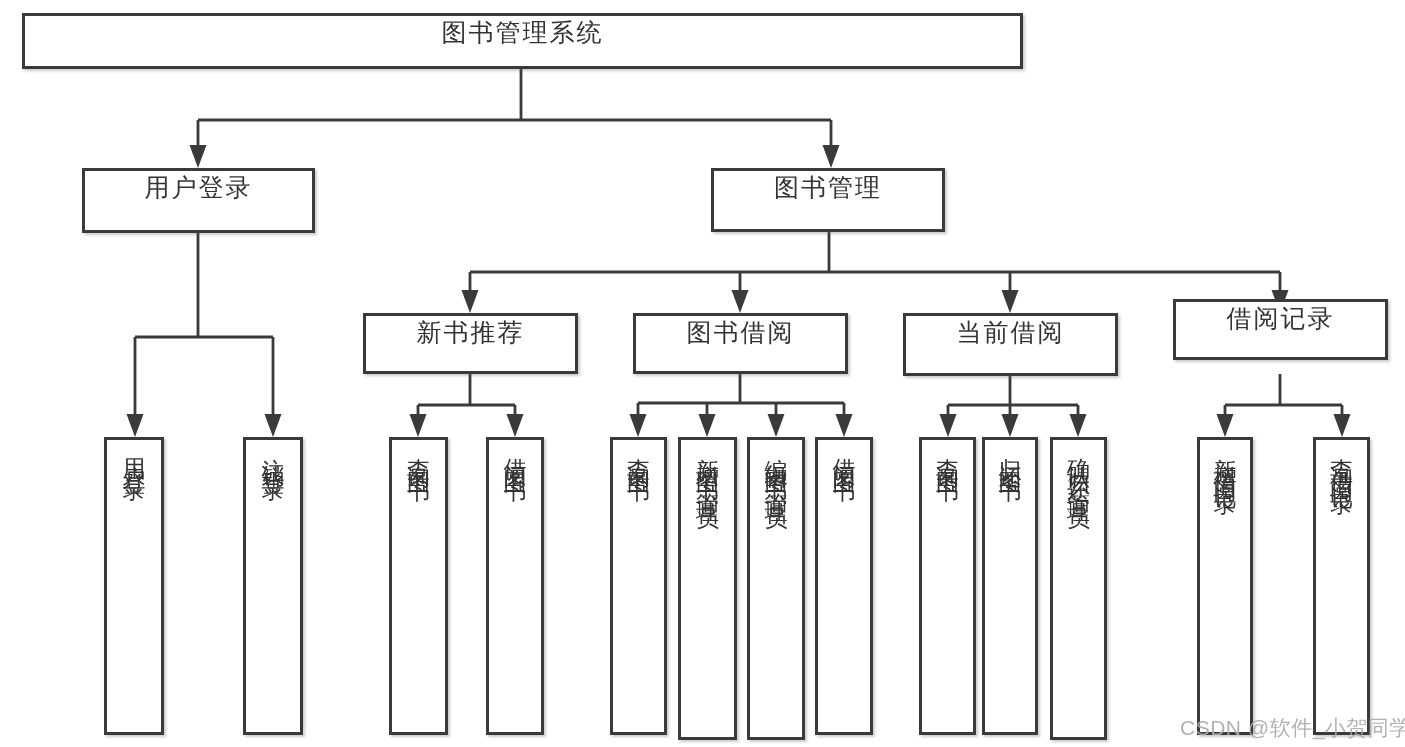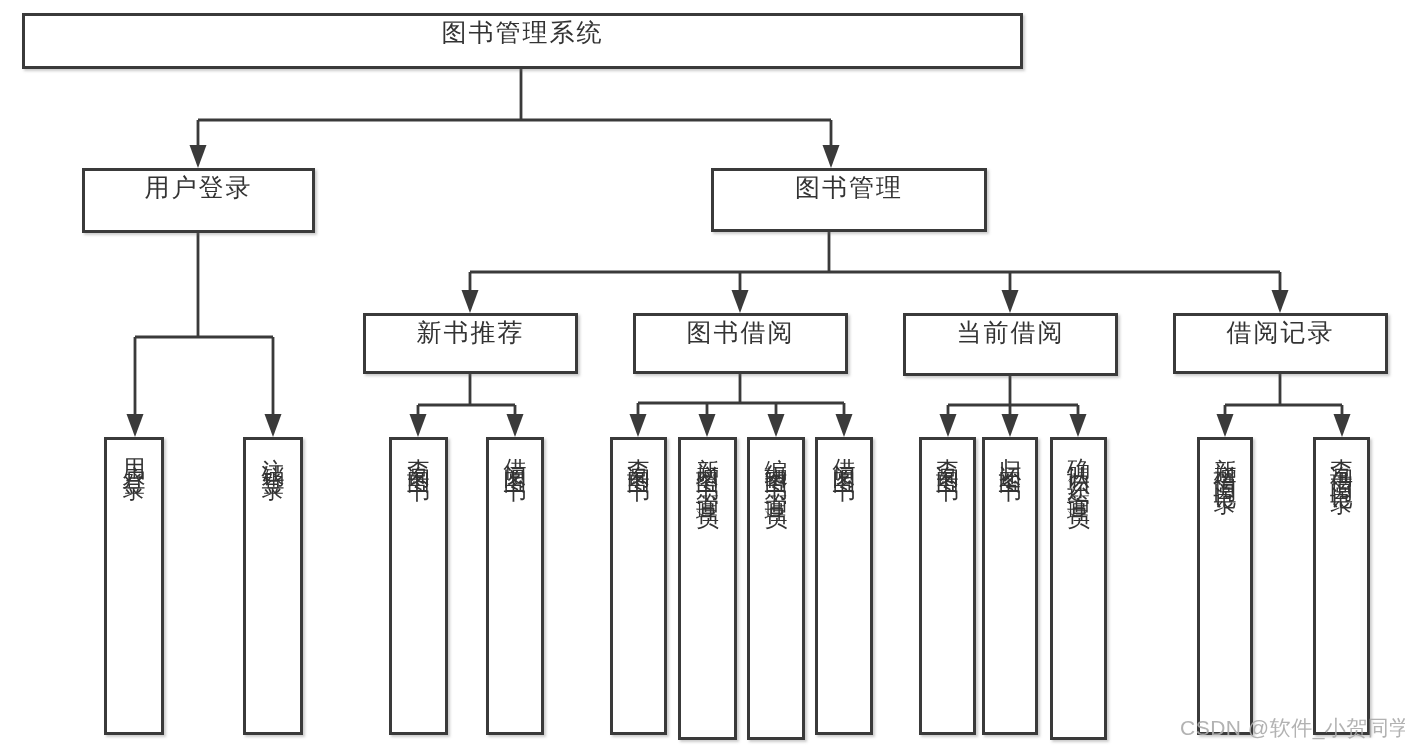--- a/index.html
+++ b/index.html
@@ -92,34 +92,34 @@
     </g>
   </svg>
 
   <div class="node h" style="left:22px;top:13px;width:1001px;height:56px">
     <span>图书管理系统</span>
   </div>
 
   <div class="node h" style="left:82px;top:168px;width:233px;height:65px">
     <span>用户登录</span>
   </div>
-  <div class="node h" style="left:711px;top:168px;width:276px;height:64px">
+  <div class="node h" style="left:711px;top:168px;width:234px;height:64px">
     <span>图书管理</span>
   </div>
 
   <div class="node h" style="left:633px;top:313px;width:215px;height:61px">
     <span>图书借阅</span>
   </div>
   <div class="node h" style="left:363px;top:313px;width:215px;height:61px">
     <span>新书推荐</span>
   </div>
   <div class="node h" style="left:903px;top:313px;width:215px;height:63px">
     <span>当前借阅</span>
   </div>
-  <div class="node h" style="left:1173px;top:313px;width:215px;height:61px">
+  <div class="node h" style="left:1173px;top:299px;width:215px;height:61px">
     <span>借阅记录</span>
   </div>
 
   <div class="node v" style="left:104px;top:437px;width:60px;height:298px">
     <span>用户登录</span>
   </div>
   <div class="node v" style="left:243px;top:437px;width:60px;height:298px">
     <span>注销登录</span>
   </div>
 

